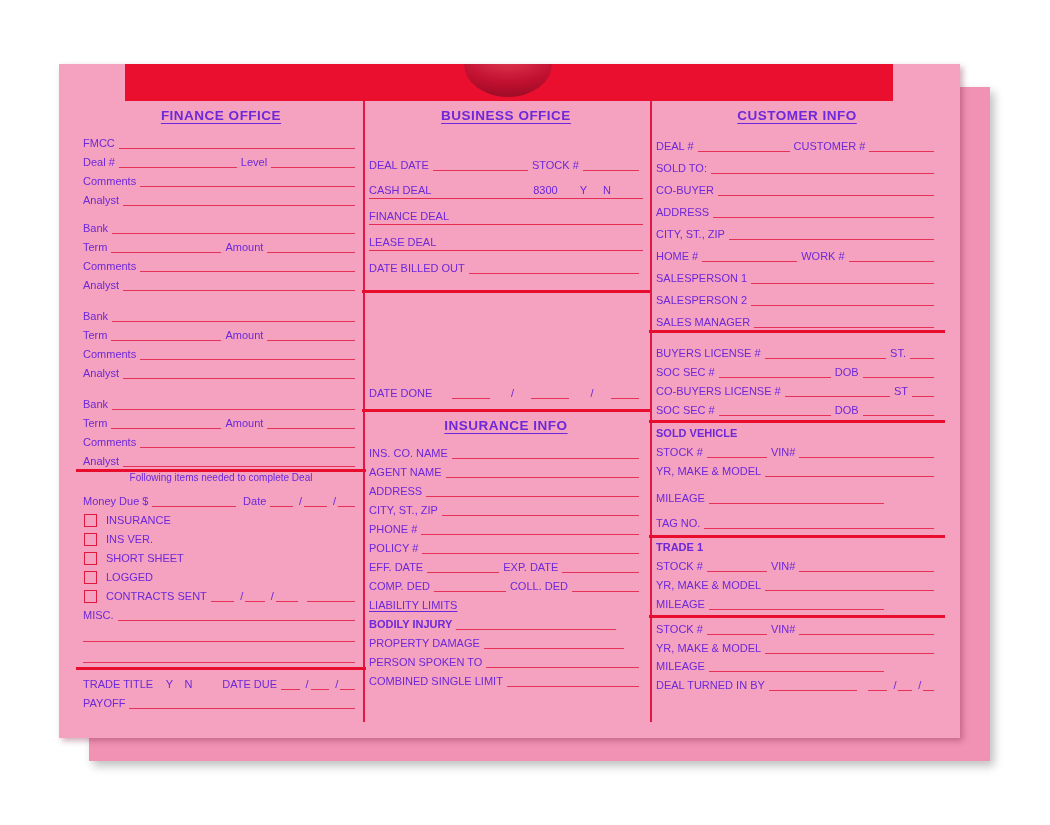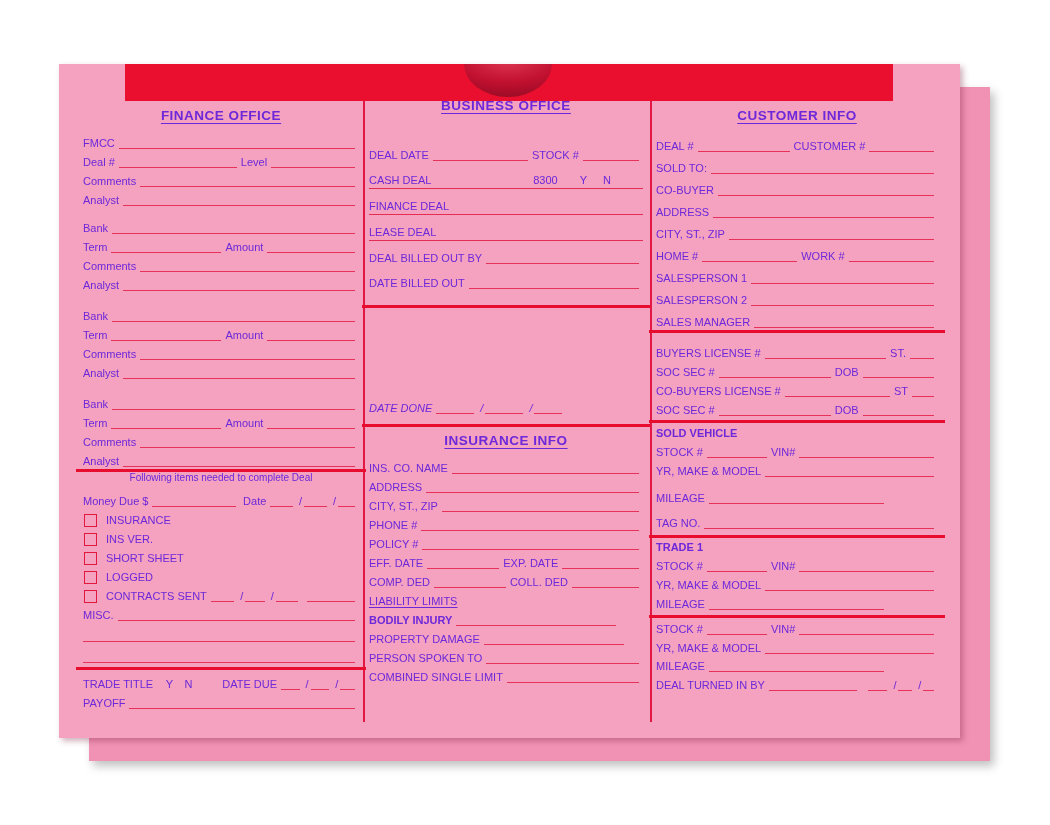--- a/index.html
+++ b/index.html
@@ -40,21 +40,21 @@
   .row .lbl.bold{font-weight:bold;}
   .row .lbl.ul{text-decoration:underline;text-underline-offset:2px;}
   .row .line{
     border-bottom:1px solid rgba(226,23,62,0.8);
     height:1px;margin-bottom:2px;margin-right:4px;
   }
   .row .line.fill{flex:1 1 auto;}
   .row .sp{height:1px;}
   .row .sp.fill{flex:1 1 auto;}
   .row.full-ul{border-bottom:1px solid rgba(226,23,62,0.85);}
-  .row.ctr{justify-content:flex-start;font-style:italic;}
+  .row.ctr{justify-content:space-between;}
   .center-text{font-size:10px;text-align:center;}
   .rule{border-top:3px solid #e80c2e;margin:0 -7px;}
   .checkbox{
     display:inline-block;width:11px;height:11px;
     border:1.5px solid #e2173e;margin:0 9px 1px 1px;flex:0 0 auto;
   }
 </style>
 </head>
 <body>
 
@@ -213,21 +213,21 @@
           <span class="lbl slash">/</span>
           <span class="line" style="width: 24px;"></span>
         </div>
         <div class="row" style="height: 19px;">
           <span class="lbl">PAYOFF</span>
           <span class="line fill"></span>
         </div>
       </div>
   </div>
 
-  <div class="col" id="col-business" style="left:310px;top:32px;width:274px;">
+  <div class="col" id="col-business" style="left:310px;top:42px;width:274px;">
     <div class="col-header">
       <span class="col-title">BUSINESS OFFICE</span>
     </div>
     <div class="rows">
         <div style="height: 16px;"></div>
         <div class="row" style="height: 25px;">
           <span class="lbl">DEAL DATE</span>
           <span class="line" style="width: 95px;"></span>
           <span class="lbl">STOCK #</span>
           <span class="line fill"></span>
@@ -242,24 +242,20 @@
           <span class="lbl">N</span>
           <span class="sp" style="width: 28px;"></span>
         </div>
         <div class="row full-ul" style="height: 25px;">
           <span class="lbl">FINANCE DEAL</span>
         </div>
         <div class="row full-ul" style="height: 25px; align-items: flex-end;">
           <span class="lbl">LEASE DEAL</span>
         </div>
         <div class="row" style="height: 25px;">
-          <span class="lbl">DEAL BILLED OUT BY</span>
-          <span class="line fill"></span>
-        </div>
-        <div class="row" style="height: 25px;">
           <span class="lbl">DATE BILLED OUT</span>
           <span class="line fill"></span>
         </div>
         <div style="height: 14px;"></div>
         <div class="rule"></div>
         <div style="height: 88px;"></div>
         <div class="row ctr" style="height: 20px;">
           <span class="lbl">DATE DONE</span>
           <span class="line" style="width: 38px;"></span>
           <span class="lbl slash">/</span>
@@ -272,20 +268,24 @@
       </div>
     <div class="col-header" style="margin-top:4px;">
       <span class="col-title">INSURANCE INFO</span>
     </div>
     <div class="rows">
         <div class="row" style="height: 19px;">
           <span class="lbl">INS. CO. NAME</span>
           <span class="line fill"></span>
         </div>
         <div class="row" style="height: 19px;">
+          <span class="lbl">AGENT NAME</span>
+          <span class="line fill"></span>
+        </div>
+        <div class="row" style="height: 19px;">
           <span class="lbl">ADDRESS</span>
           <span class="line fill"></span>
         </div>
         <div class="row" style="height: 19px;">
           <span class="lbl">CITY, ST., ZIP</span>
           <span class="line fill"></span>
         </div>
         <div class="row" style="height: 19px;">
           <span class="lbl">PHONE #</span>
           <span class="line fill"></span>

